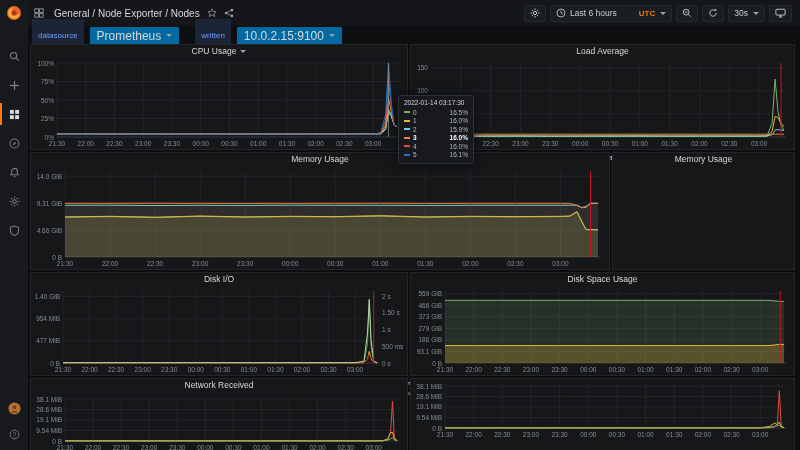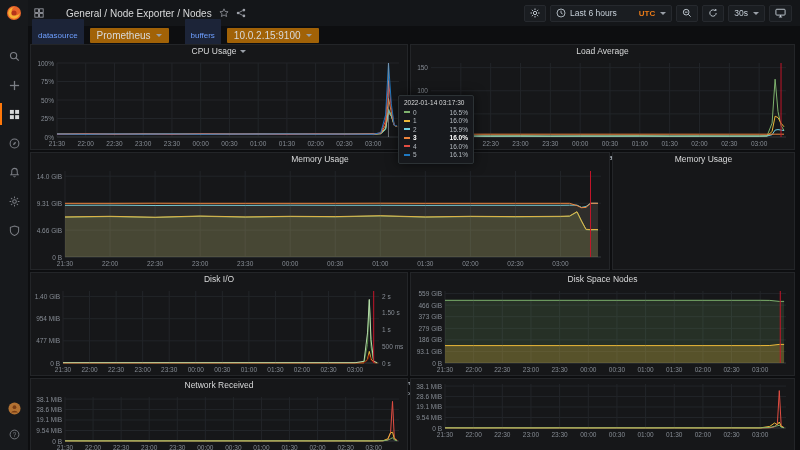--- a/index.html
+++ b/index.html
@@ -14,30 +14,30 @@
   .side-item { width:28px; height:16px; display:flex; align-items:center; justify-content:center; position:relative; cursor:pointer; opacity:.75; }
   .side-item.active { opacity:1; }
   .side-item.active::before { content:""; position:absolute; left:0; top:-3px; bottom:-3px; width:2px; background:#ff780a; }
   .side-bottom { margin-top:auto; display:flex; flex-direction:column; align-items:center; gap:10px; padding-bottom:8px; }
   .side-item svg, .side-logo svg { display:block; }
 
   
   .main { position:absolute; left:28px; top:0; width:772px; height:450px; }
 
   .topnav { height:26px; display:flex; align-items:center; padding:0 8px 0 6px; background:#141619; }
-  .crumb { display:flex; align-items:center; gap:22px; font-size:10px; color:#d8d9da; cursor:pointer; }
+  .crumb { display:flex; align-items:center; gap:10px; font-size:10px; color:#d8d9da; cursor:pointer; }
   .crumb-extra { display:flex; align-items:center; gap:7px; margin-left:7px; }
   .nav-right { margin-left:auto; display:flex; align-items:flex-start; gap:4px; }
   .nav-btn { height:17px; min-width:19px; display:flex; align-items:center; gap:4px; padding:0 5px; background:#1a1d21; border:1px solid #26292e; border-radius:2px; font-size:8.5px; color:#c7d0d9; cursor:pointer; }
   .nav-btn .utc { color:#eb7b18; font-weight:bold; font-size:8px;padding-left:18px; }
   .caret { width:0; height:0; border-left:3px solid transparent; border-right:3px solid transparent; border-top:3.5px solid #9aa0a8; margin-left:1px; }
 
   .subnav { height:17px; display:flex; align-items:center; gap:6px; padding:0 4px; margin-top:1px; }
   .chip-label { font-size:8px; color:#6e9fff; background:#1c2438; padding:12px 6px; border-radius:1px; cursor:pointer; }
-  .chip-value { font-size:10px; color:#d8d9da; background:#a16207; padding:2px 7px; border-radius:1px; display:flex; align-items:center; gap:4px; cursor:pointer; }
+  .chip-value { font-size:12px; color:#d8d9da; background:#0369a1; padding:2px 7px; border-radius:1px; display:flex; align-items:center; gap:4px; cursor:pointer; }
 
   
   .dash { position:relative; width:772px; height:408px; margin-top:0; overflow:hidden; }
   .panel { position:absolute; background:#161719; border:1px solid #232528; display:flex; flex-direction:column; }
   .panel-title { height:13px; line-height:13px; text-align:center; font-size:8.5px; color:#d8d9da; cursor:pointer; display:flex; align-items:center; justify-content:center; gap:3px; flex:none; }
   .chart { flex:1 1 auto; position:relative; cursor:crosshair; }
   .legend { flex:none; padding:0 4px 1px 4px; }
   .lrow { display:flex; align-items:center; gap:6px; height:10px; }
   .lrow.right { justify-content:flex-end; }
   .litem { display:flex; align-items:center; gap:2px; font-size:6px; color:#c7d0d9; white-space:nowrap; cursor:pointer; }
@@ -215,21 +215,21 @@
         </div>
       </div>
     </div>
 
     <div class="subnav">
       <span class="chip-label">datasource</span>
       <span class="chip-value">
           <span>Prometheus</span>
           <span class="caret"></span>
         </span>
-      <span class="chip-label" style="margin-left:10px">buffers</span>
+      <span class="chip-label" style="margin-left:10px">written</span>
       <span class="chip-value">
           <span>10.0.2.15:9100</span>
           <span class="caret"></span>
         </span>
     </div>
 
     <div class="dash">
 
       <div class="panel" style="left:2px;top:0;width:378px;height:106px">
         <div class="panel-title">
@@ -600,21 +600,21 @@
               <span class="litem">
                 <span class="ldash" style="background: rgb(174, 162, 224);"></span>
                 <span>sdh io time</span>
               </span>
             </div>
           </div>
       </div>
 
       <div class="panel" style="left:382px;top:228px;width:385px;height:104px">
         <div class="panel-title">
-            <span>Disk Space Nodes</span>
+            <span>Disk Space Usage</span>
           </div>
         <div class="chart" id="c-diskspace"><svg width="383" height="88">
               <line x1="34" y1="77" x2="375" y2="77" stroke="#222529" stroke-width="1"></line>
               <text x="31" y="79.5" text-anchor="end" font-size="6.5" fill="#868c94">0 B</text>
               <line x1="34" y1="65.44275862068966" x2="375" y2="65.44275862068966" stroke="#222529" stroke-width="1"></line>
               <text x="31" y="67.94275862068966" text-anchor="end" font-size="6.5" fill="#868c94">93.1 GiB</text>
               <line x1="34" y1="53.91034482758621" x2="375" y2="53.91034482758621" stroke="#222529" stroke-width="1"></line>
               <text x="31" y="56.41034482758621" text-anchor="end" font-size="6.5" fill="#868c94">186 GiB</text>
               <line x1="34" y1="42.36551724137931" x2="375" y2="42.36551724137931" stroke="#222529" stroke-width="1"></line>
               <text x="31" y="44.86551724137931" text-anchor="end" font-size="6.5" fill="#868c94">279 GiB</text>

